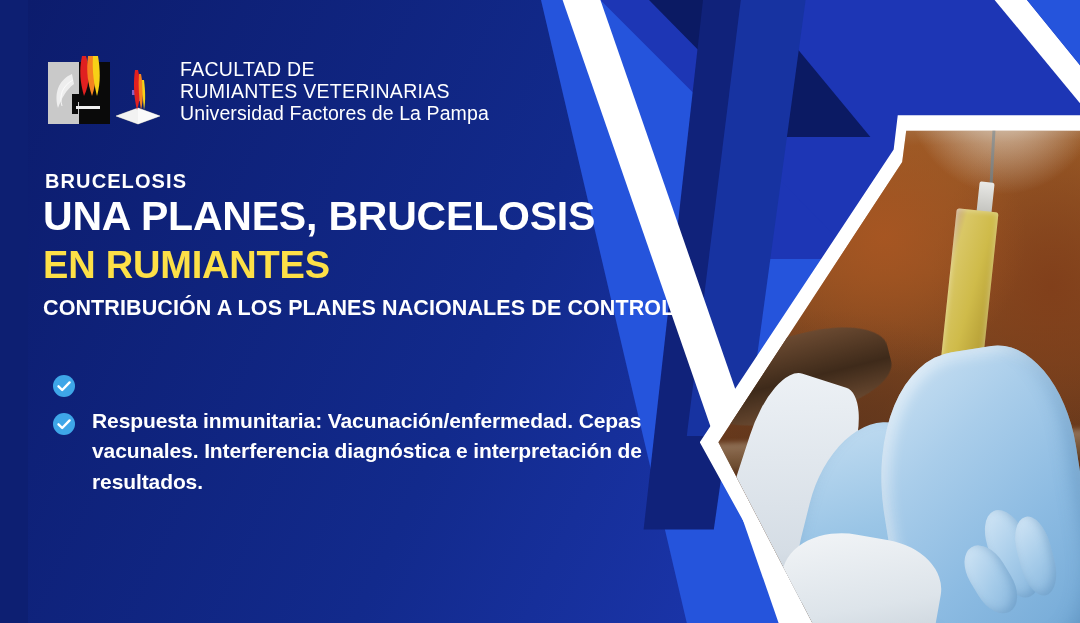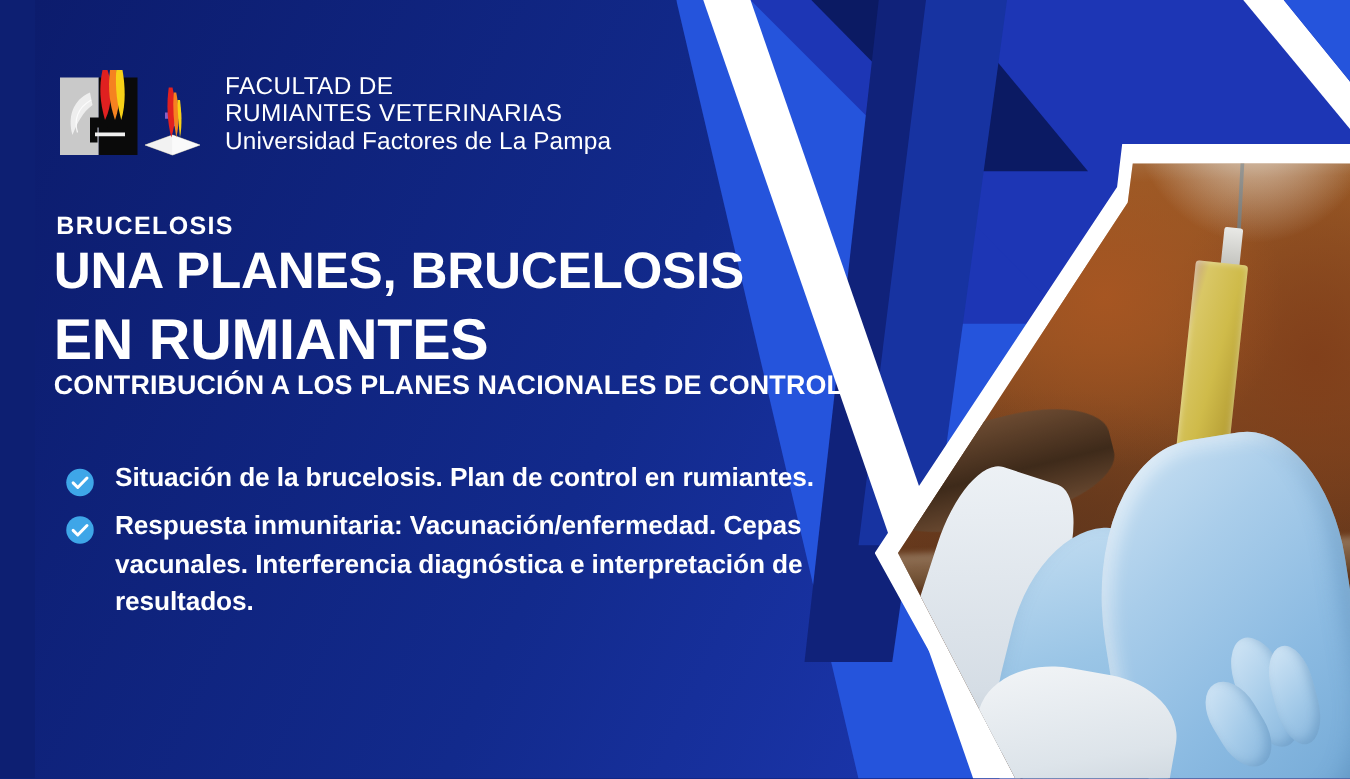--- a/index.html
+++ b/index.html
@@ -218,21 +218,21 @@
   .seminario {
     position:absolute; left:17px; top:170px;
     color:#ffffff; font-size:20px; font-weight:bold; letter-spacing:1.1px;
   }
   .title-1 {
     position:absolute; left:15px; top:193px;
     color:#ffffff; font-size:41px; font-weight:bold; letter-spacing:-.2px;
   }
   .title-2 {
     position:absolute; left:15px; top:244px;
-    color:#ffffff; font-size:46px; font-weight:bold; letter-spacing:-.2px;
+    color:#fde047; font-size:38px; font-weight:bold; letter-spacing:-.2px;
   }
   .subtitle {
     position:absolute; left:15px; top:296px;
     color:#ffffff; font-size:21.5px; font-weight:bold; letter-spacing:.1px;
   }
 
   .bullets { position:absolute; left:24px; top:368px; width:660px; }
   .bullet { display:flex; align-items:flex-start; gap:16px; margin-bottom:8px; }
   .check-icon { flex:0 0 auto; margin-top:6px; }
   .bullet-text {
@@ -330,21 +330,20 @@
     <div class="title-1">UNA PLANES, BRUCELOSIS</div>
     <div class="title-2">EN RUMIANTES</div>
     <div class="subtitle">CONTRIBUCIÓN A LOS PLANES NACIONALES DE CONTROL</div>
 
     <div class="bullets">
       <div class="bullet">
         <svg class="check-icon" width="24" height="24" viewBox="0 0 24 24">
           <circle cx="12" cy="12" r="11" fill="#3EA6E8"></circle>
           <path d="M6.5 12.3 L10.2 16 L17.6 8.4" stroke="#ffffff" stroke-width="2.4" fill="none" stroke-linecap="round" stroke-linejoin="round"></path>
         </svg>
-        <div class="bullet-text">Situación de la brucelosis. Plan de control en rumiantes.</div>
       </div>
       <div class="bullet">
         <svg class="check-icon" width="24" height="24" viewBox="0 0 24 24">
           <circle cx="12" cy="12" r="11" fill="#3EA6E8"></circle>
           <path d="M6.5 12.3 L10.2 16 L17.6 8.4" stroke="#ffffff" stroke-width="2.4" fill="none" stroke-linecap="round" stroke-linejoin="round"></path>
         </svg>
         <div class="bullet-text">Respuesta inmunitaria: Vacunación/enfermedad. Cepas vacunales. Interferencia diagnóstica e interpretación de resultados.</div>
       </div>
     </div>
 

